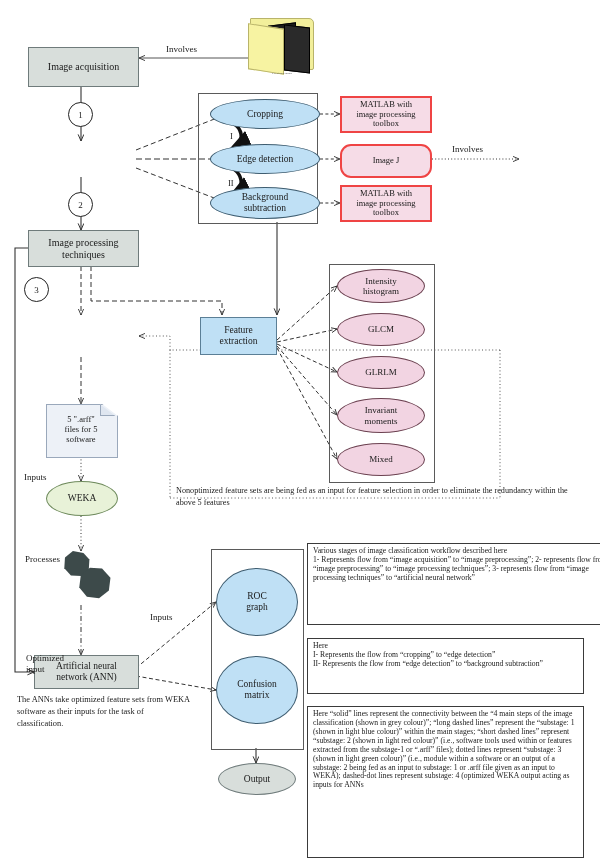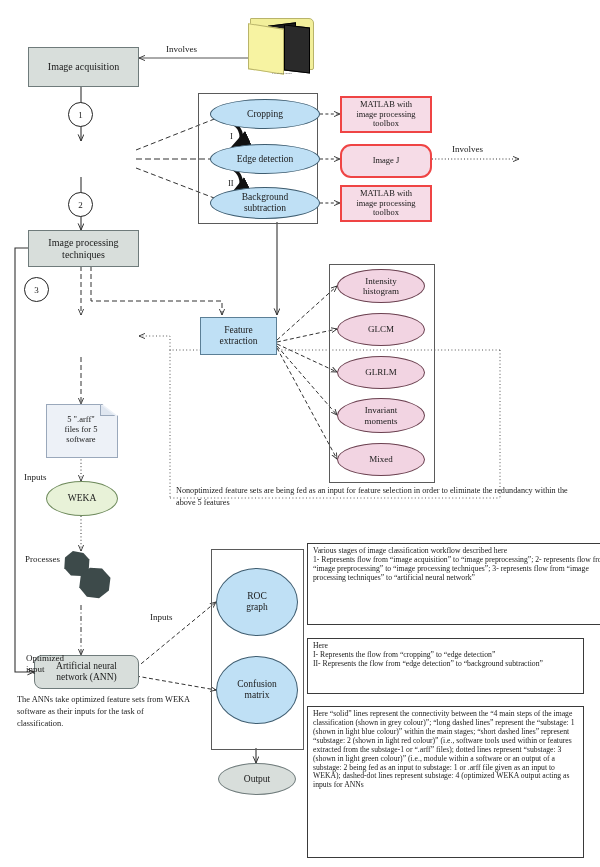--- a/index.html
+++ b/index.html
@@ -129,21 +129,21 @@
   <div class="node rect grey" style="left:28px;top:47px;width:111px;height:40px;font-size:10px;">
     <span>Image acquisition</span>
   </div>
 
 
   <div class="node rect grey" style="left:28px;top:230px;width:111px;height:37px;font-size:10px;flex-direction:column;">
     <span>Image processing</span>
     <span>techniques</span>
   </div>
 
-  <div class="node rect grey" style="left:34px;top:655px;width:105px;height:34px;font-size:9.5px;flex-direction:column;border-radius:8px;">
+  <div class="node rect grey" style="left:34px;top:655px;width:105px;height:34px;font-size:9.5px;flex-direction:column;">
     <span>Artificial neural</span>
     <span>network (ANN)</span>
   </div>
 
   <div class="circ" style="left:68px;top:102px;width:23px;height:23px;font-size:9px;">
     <span>1</span>
   </div>
   <div class="circ" style="left:68px;top:192px;width:23px;height:23px;font-size:9px;">
     <span>2</span>
   </div>

